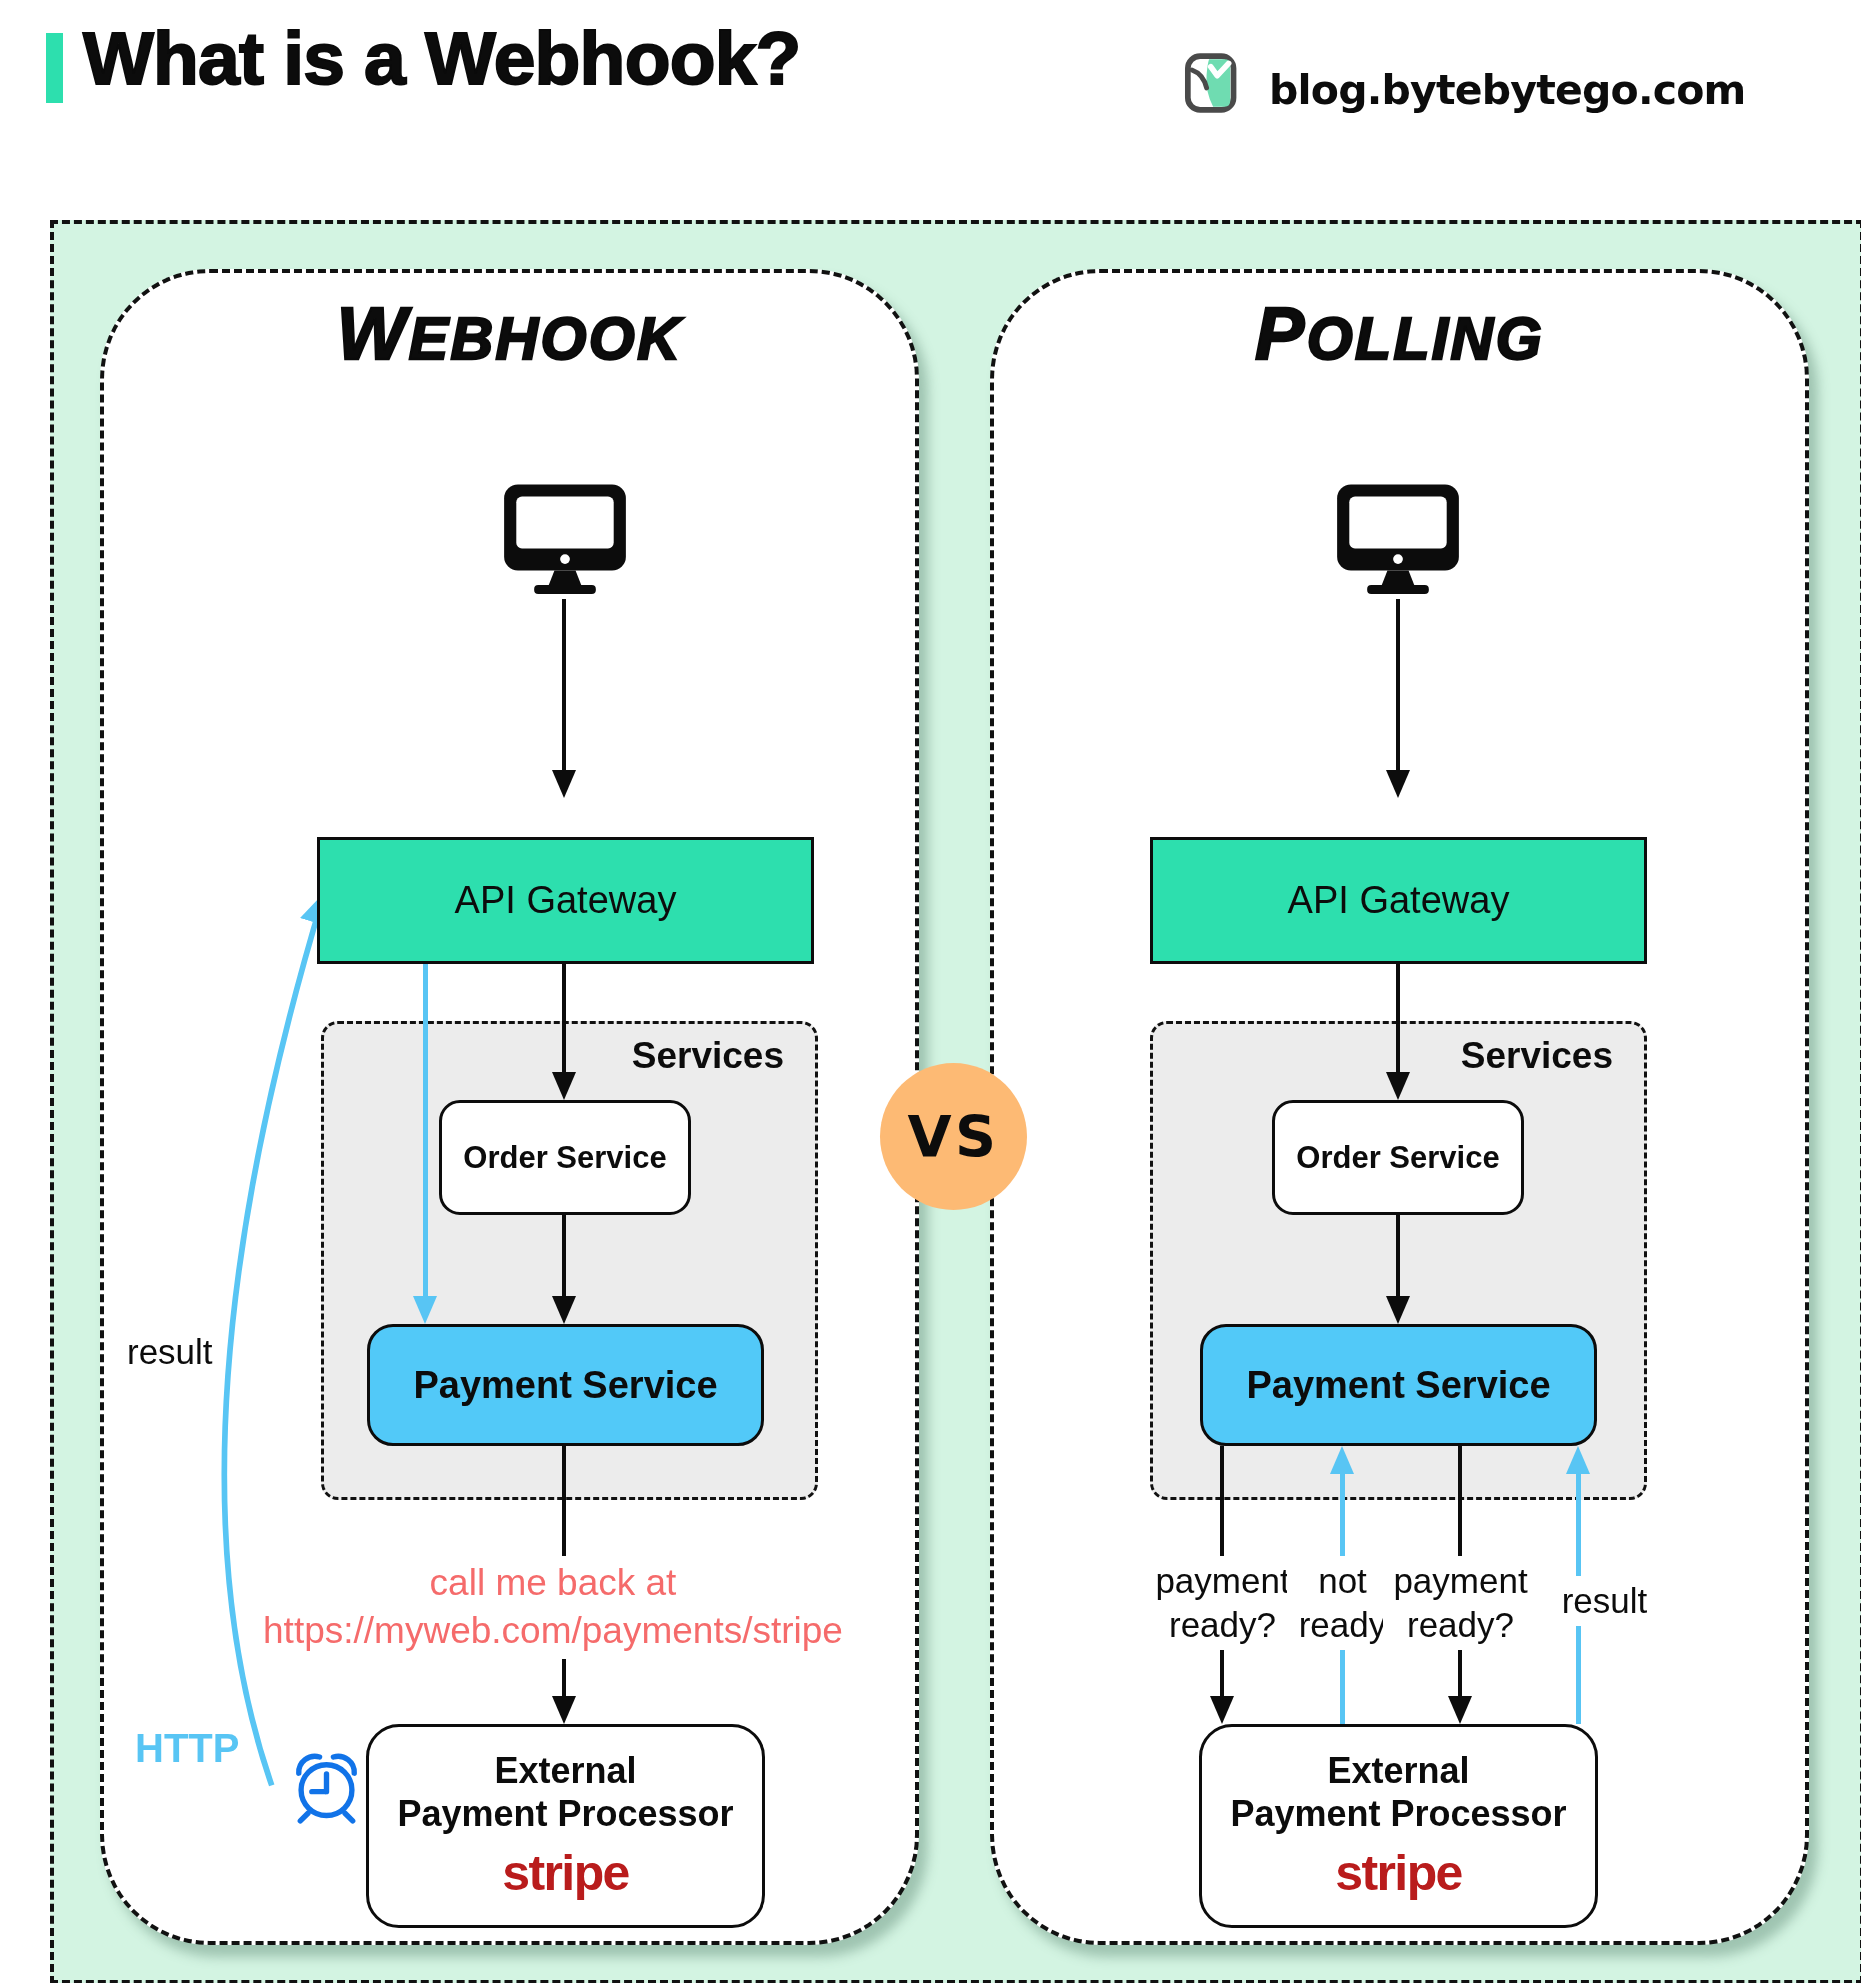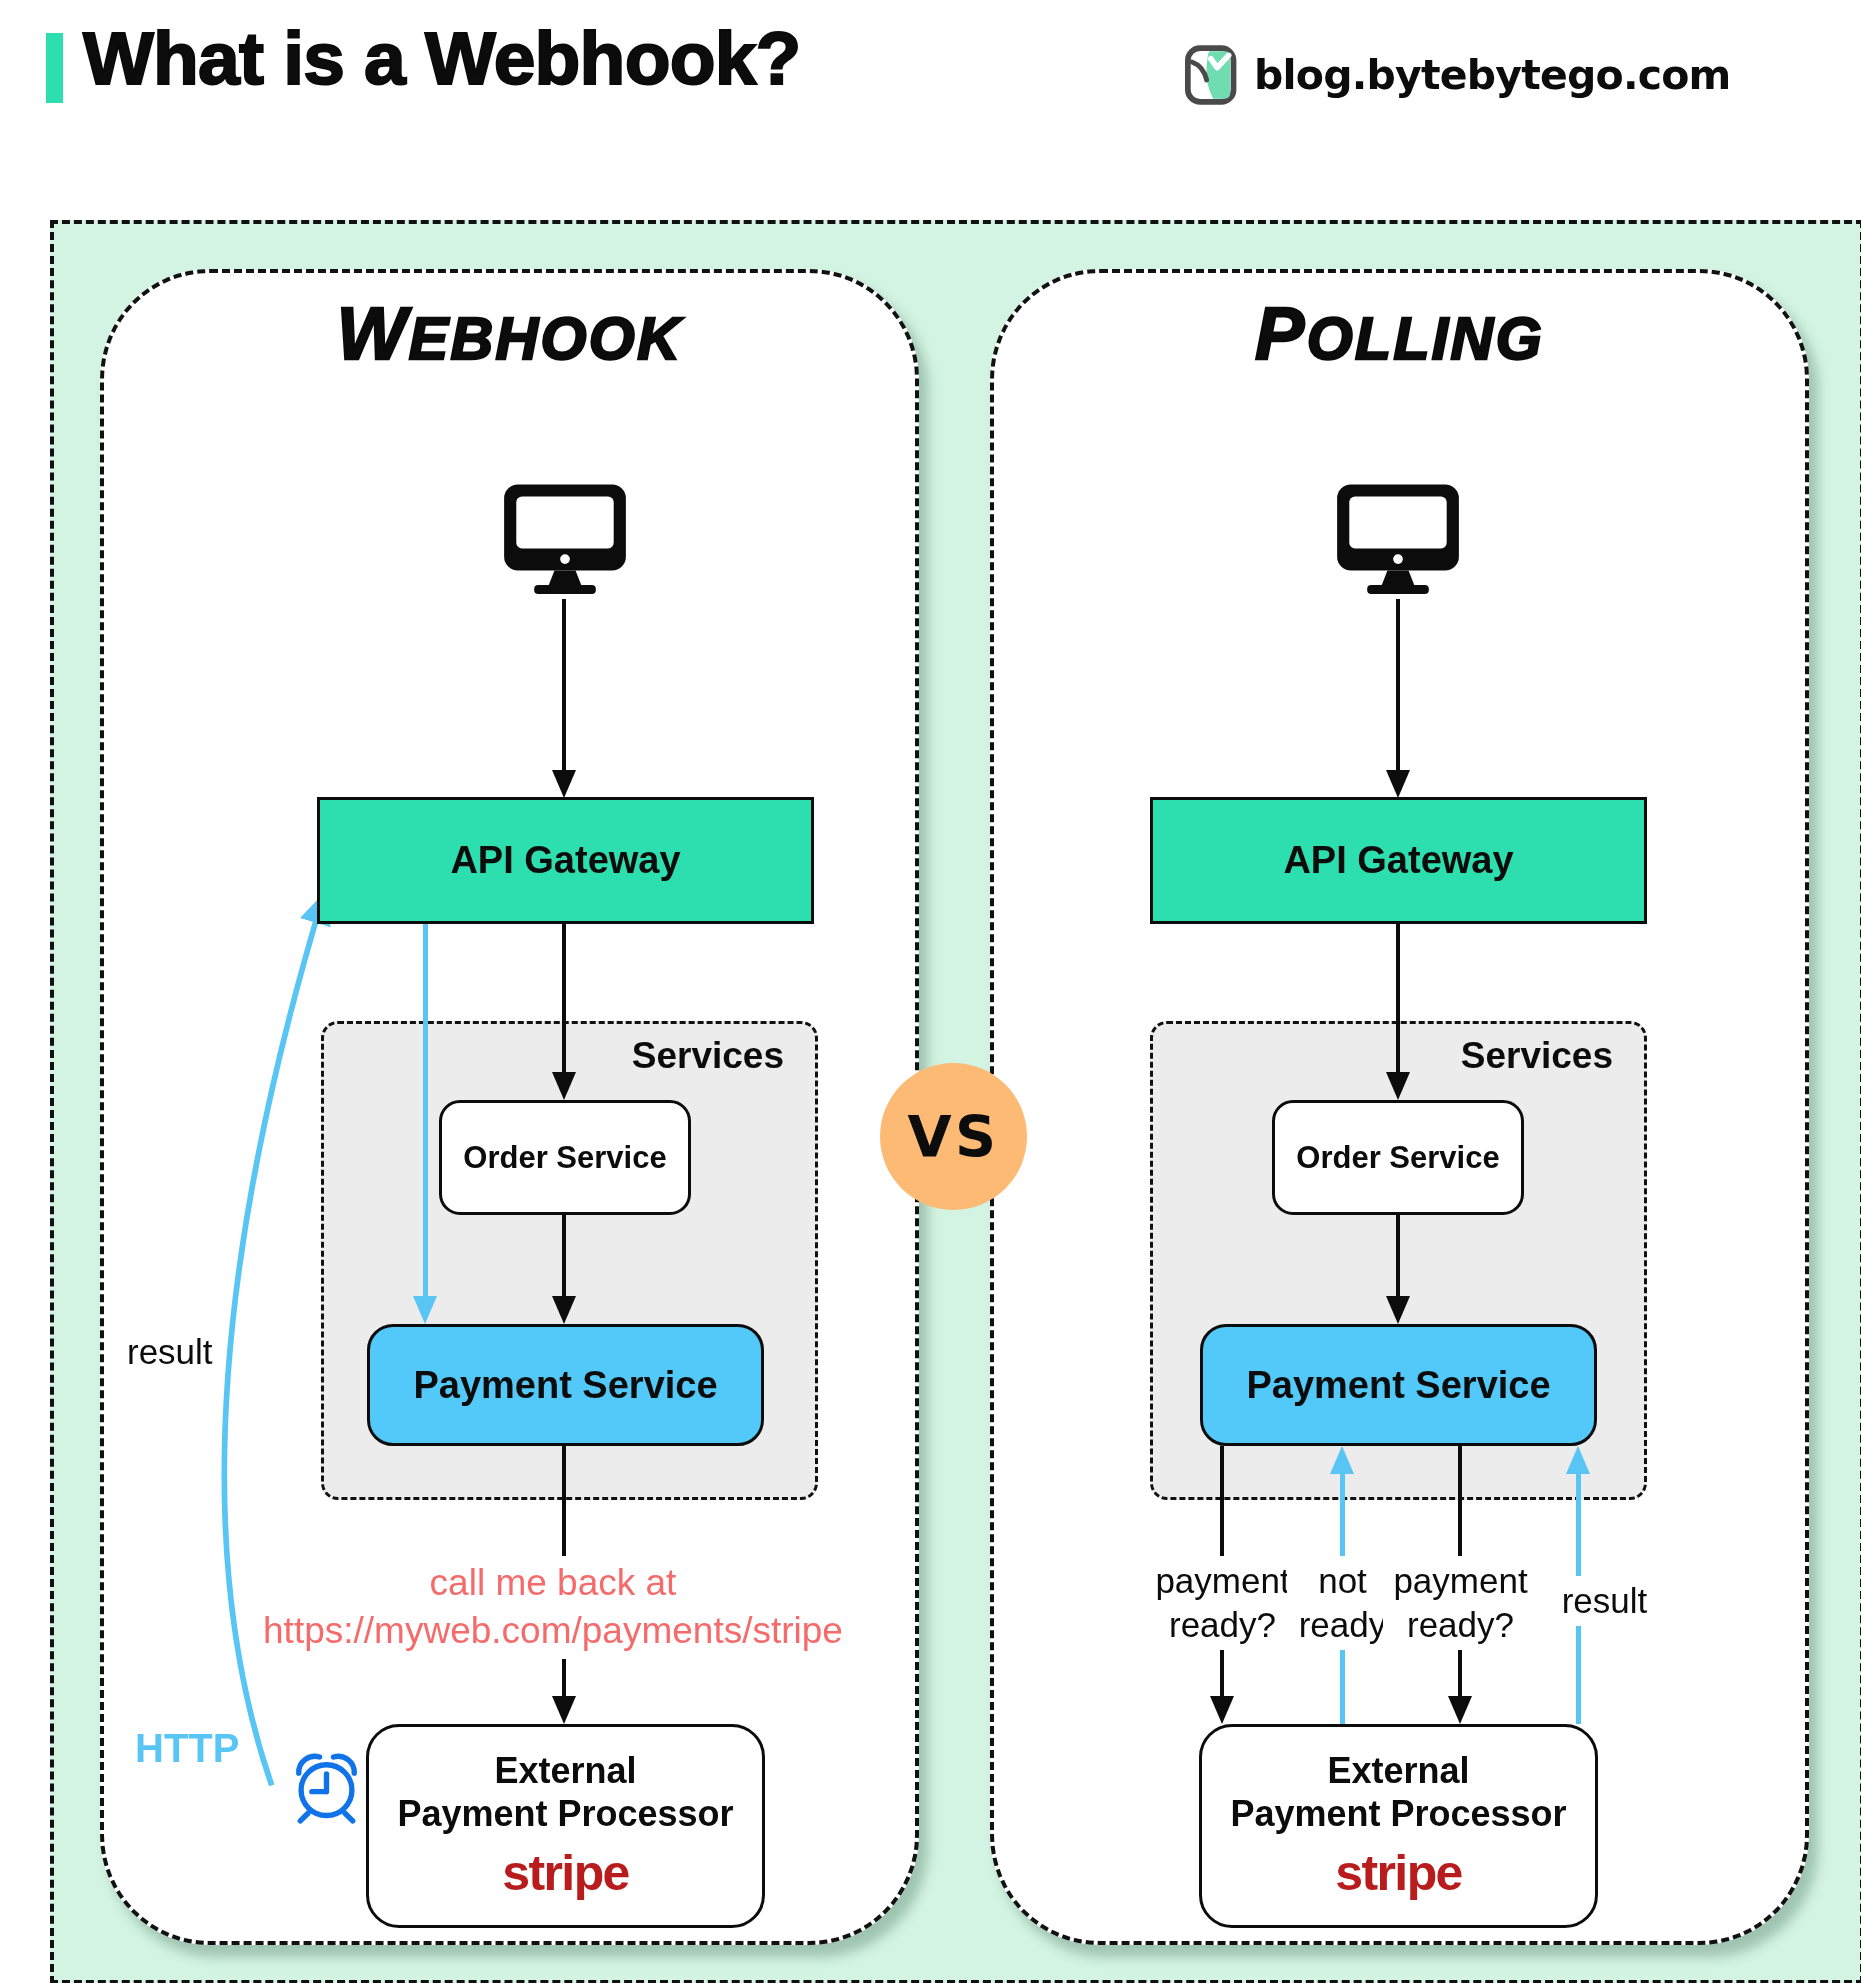--- a/index.html
+++ b/index.html
@@ -3,21 +3,21 @@
 <meta charset="utf-8">
 <style>
   html,body{margin:0;padding:0;background:#fff;}
   .stage{position:relative;width:1861px;height:1983px;background:#fff;
          font-family:"Liberation Sans",sans-serif;color:#0c0c0c;overflow:hidden;}
 
   
   .accent-bar{position:absolute;left:46px;top:33px;width:17px;height:70px;background:#2ddfae;}
   .page-title{position:absolute;left:83px;top:14.7px;margin:0;font-size:75px;font-weight:bold;
               letter-spacing:-0.8px;-webkit-text-stroke:2px #0a0a0a;}
-  .brand{position:absolute;left:1182px;top:44px;display:flex;align-items:center;gap:13px;}
+  .brand{position:absolute;left:1182px;top:52px;display:flex;align-items:flex-end;gap:28px;}
   .brand-text{font-family:"DejaVu Sans",sans-serif;font-weight:bold;font-size:41px;letter-spacing:-0.8px;}
 
   
   .canvas{position:absolute;left:50px;top:220px;width:1806px;height:1756px;
           background:#d3f4e2;border:4.1px dashed #111;}
 
   
   .panel{position:absolute;top:45px;width:819px;height:1676px;background:#fff;
          border:4.1px dashed #111;border-radius:110px;box-sizing:border-box;
          box-shadow:8.1px 11.4px 11.4px rgba(96,138,117,.45);}
@@ -36,21 +36,21 @@
   .head-down::after{content:"";position:absolute;top:100%;left:50%;transform:translateX(-50%);
      margin-top:-2.4px;width:0;height:0;border-left:12.2px solid transparent;
      border-right:12.2px solid transparent;border-top:28px solid currentColor;}
   .head-up::before{content:"";position:absolute;bottom:100%;left:50%;transform:translateX(-50%);
      margin-bottom:-2.4px;width:0;height:0;border-left:12.2px solid transparent;
      border-right:12.2px solid transparent;border-bottom:28px solid currentColor;}
 
   .box{position:absolute;box-sizing:border-box;border:3.3px solid #0c0c0c;z-index:3;
        display:flex;flex-direction:column;align-items:center;justify-content:center;
        text-align:center;background:#fff;}
-  .box-gateway{background:#2ddfae;border-radius:0;font-size:38px;font-weight:bold;}
+  .box-gateway{background:#2ddfae;border-radius:0;font-size:38px;font-weight:normal;margin-top:40px;}
   .box-order{border-radius:21px;font-size:31px;font-weight:bold;line-height:1.22;}
   .box-payment{background:#52c9f8;border-radius:26px;font-size:38px;font-weight:bold;}
   .box-external{border-radius:33px;font-size:36px;font-weight:bold;line-height:1.2;}
   .stripe-logo{font-size:50px;font-weight:bold;letter-spacing:-1.6px;color:#b91c1c;margin-top:8.1px;}
 
   .services-group{position:absolute;box-sizing:border-box;background:#ececec;
                   border:3.3px dashed #111;border-radius:17px;z-index:1;}
   .services-label{position:absolute;top:11.4px;right:31px;font-size:37px;font-weight:bold;}
 
   .lbl{position:absolute;background:#fff;text-align:center;font-size:35px;line-height:1.25;

